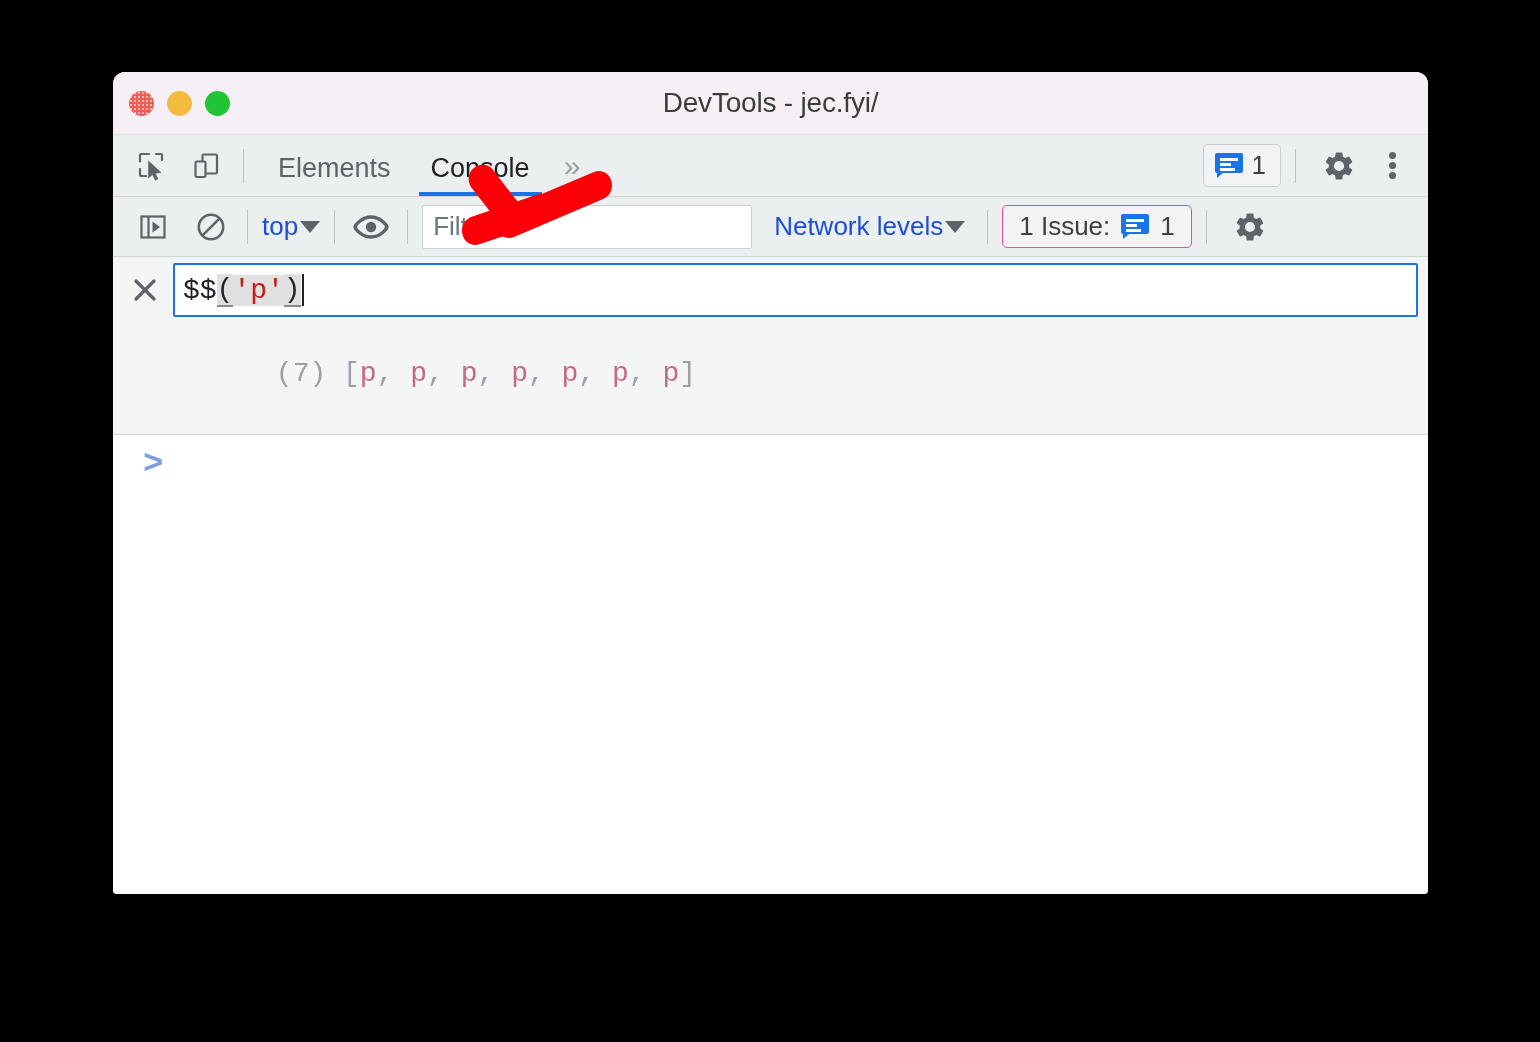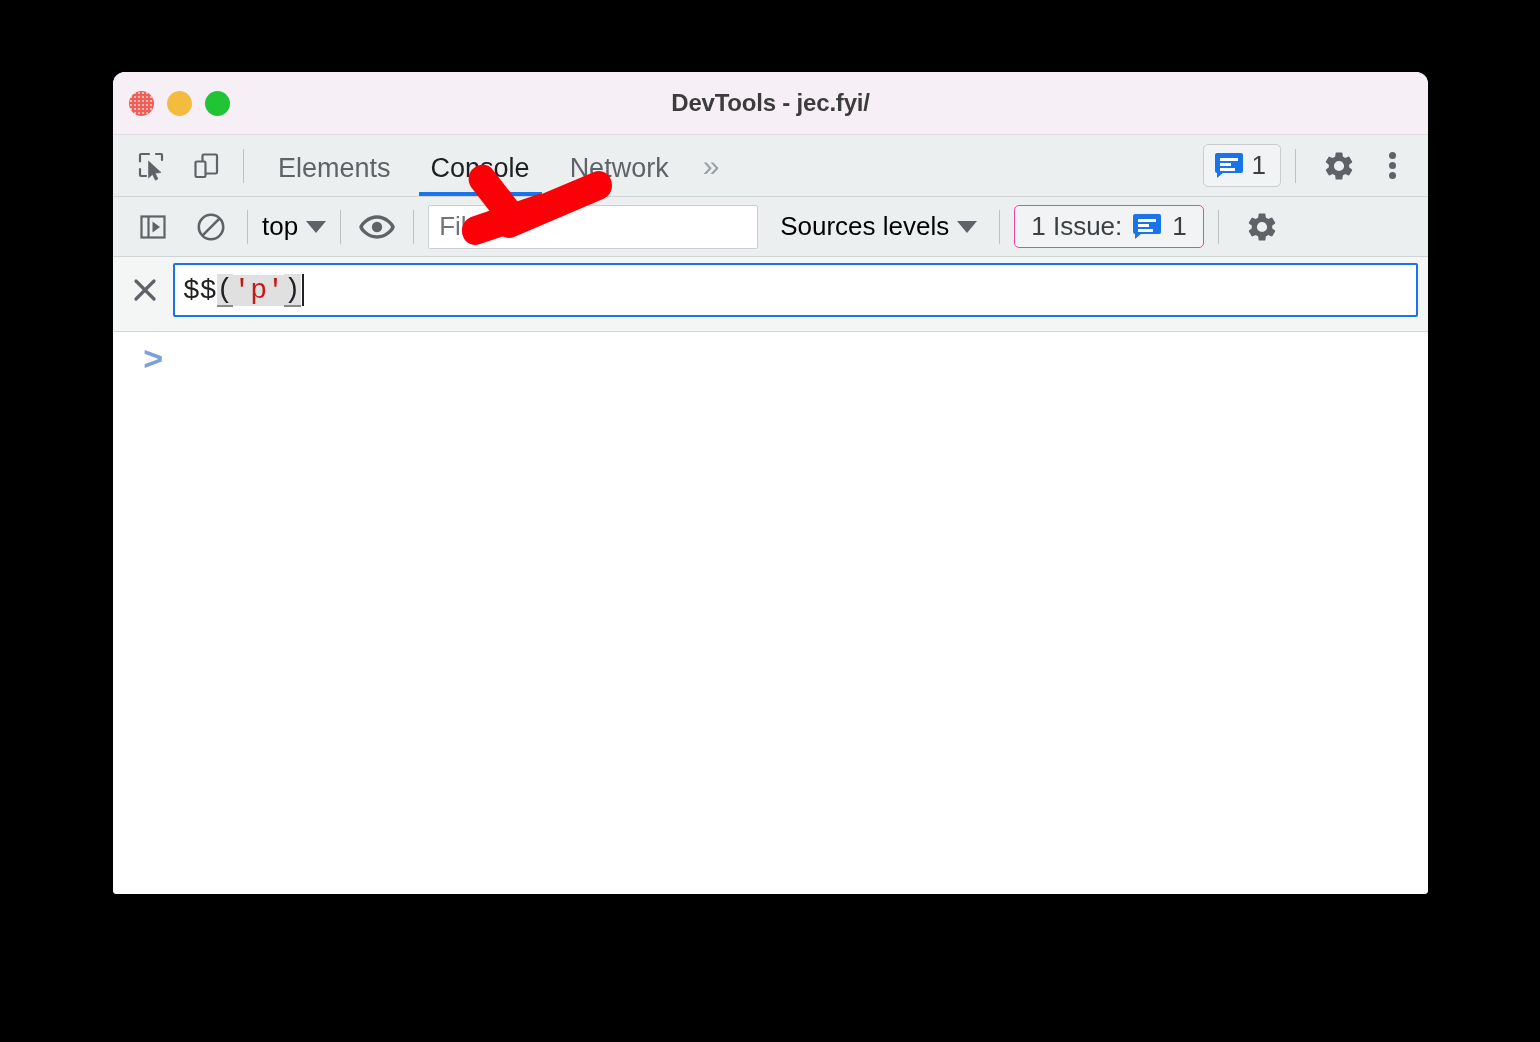--- a/index.html
+++ b/index.html
@@ -54,22 +54,22 @@
     background: #ef5f56;
     background-image:
       radial-gradient(circle at 2px 2px, rgba(255,255,255,0.55) 0.9px, transparent 1.1px);
     background-size: 4px 4px;
   }
   .tl-yellow { background: #f3bc3f; }
   .tl-green  { background: #21c435; }
   #window-title {
     width: 100%;
     text-align: center;
-    font-size: 24px;
-    font-weight: bold;
+    font-size: 28px;
+    font-weight: normal;
     color: #3c3c3c;
     letter-spacing: -0.2px;
   }
 
   
   #tabbar {
     position: relative;
     height: 62px;
     background: #eceff0;
     border-bottom: 1px solid #cfd4d6;
@@ -189,23 +189,23 @@
     align-items: center;
     padding: 0 14px;
     box-sizing: border-box;
   }
   #exec-sidebar-btn { width: 44px; height: 44px; margin-left: 4px; }
   #clear-btn        { width: 44px; height: 44px; margin-left: 14px; }
   #eye-btn          { width: 44px; height: 44px; }
   .toolbar-select {
     display: flex;
     align-items: center;
-    gap: 8px;
+    gap: 2px;
     font-size: 26px;
-    color: #000000;
+    color: #1d4ed8;
     cursor: pointer;
     white-space: nowrap;
   }
   .caret {
     width: 0; height: 0;
     border-left: 10px solid transparent;
     border-right: 10px solid transparent;
     border-top: 12px solid #5f6368;
   }
   #filter-input {
@@ -355,21 +355,20 @@
       <svg width="30" height="30" viewBox="0 0 30 30">
         <rect x="11.5" y="3.5" width="14.5" height="19" rx="1.3" fill="none" stroke="#5f6368" stroke-width="2.2"></rect>
         <rect x="4.5" y="10.5" width="10" height="15.5" rx="1.3" fill="#eceff0" stroke="#5f6368" stroke-width="2.2"></rect>
       </svg>
     </div>
 
     <div class="vdiv"></div>
 
     <div class="tab">Elements</div>
     <div class="tab active">Console</div>
-    <div class="tab">Network</div>
     <div id="more-tabs">»</div>
 
     <div class="spacer"></div>
 
     <div id="issues-pill-top">
       <div class="msg-icon">
         <div class="bubble"></div>
           <div class="tail"></div>
         <i class="l1"></i>
           <i class="l2"></i>
@@ -426,21 +425,21 @@
         <path d="M18 3 C8.5 3 2.5 11 2 13 C2.5 15 8.5 23 18 23 C27.5 23 33.5 15 34 13 C33.5 11 27.5 3 18 3 Z" fill="none" stroke="#5f6368" stroke-width="3.4"></path>
         <circle cx="18" cy="13" r="5.2" fill="#5f6368"></circle>
       </svg>
     </div>
 
     <div class="vdiv"></div>
 
     <input id="filter-input" type="text" placeholder="Filter" style="">
 
     <div class="toolbar-select" id="levels-select">
-      <span>Sources levels</span>
+      <span>Network levels</span>
       <span class="caret"></span>
     </div>
 
     <div class="vdiv" style="margin-left:22px;"></div>
 
     <div id="issues-pill-toolbar">
       <span class="label">1 Issue:</span>
       <span class="msg-icon">
         <span class="bubble"></span>
           <span class="tail"></span>
@@ -472,20 +471,23 @@
 
       <div id="live-expr-input">
         <span class="code-plain">$$</span>
           <span class="code-bracket">(</span>
           <span class="code-string str-hl">'p'</span>
           <span class="code-bracket">)</span>
           <span class="caret-bar"></span>
       </div>
     </div>
 
+    <div id="live-expr-preview">
+      <span>(7)</span><span> [</span><span id="preview-items"><span class="prev-elem">p</span><span>, </span><span class="prev-elem">p</span><span>, </span><span class="prev-elem">p</span><span>, </span><span class="prev-elem">p</span><span>, </span><span class="prev-elem">p</span><span>, </span><span class="prev-elem">p</span><span>, </span><span class="prev-elem">p</span></span><span>]</span>
+    </div>
   </div>
 
   <div id="console-output">
     <div id="prompt-row">
       <span id="prompt-chevron">&gt;</span>
     </div>
   </div>
 </div>
 
 <svg id="red-arrow" viewBox="0 0 160 115">

